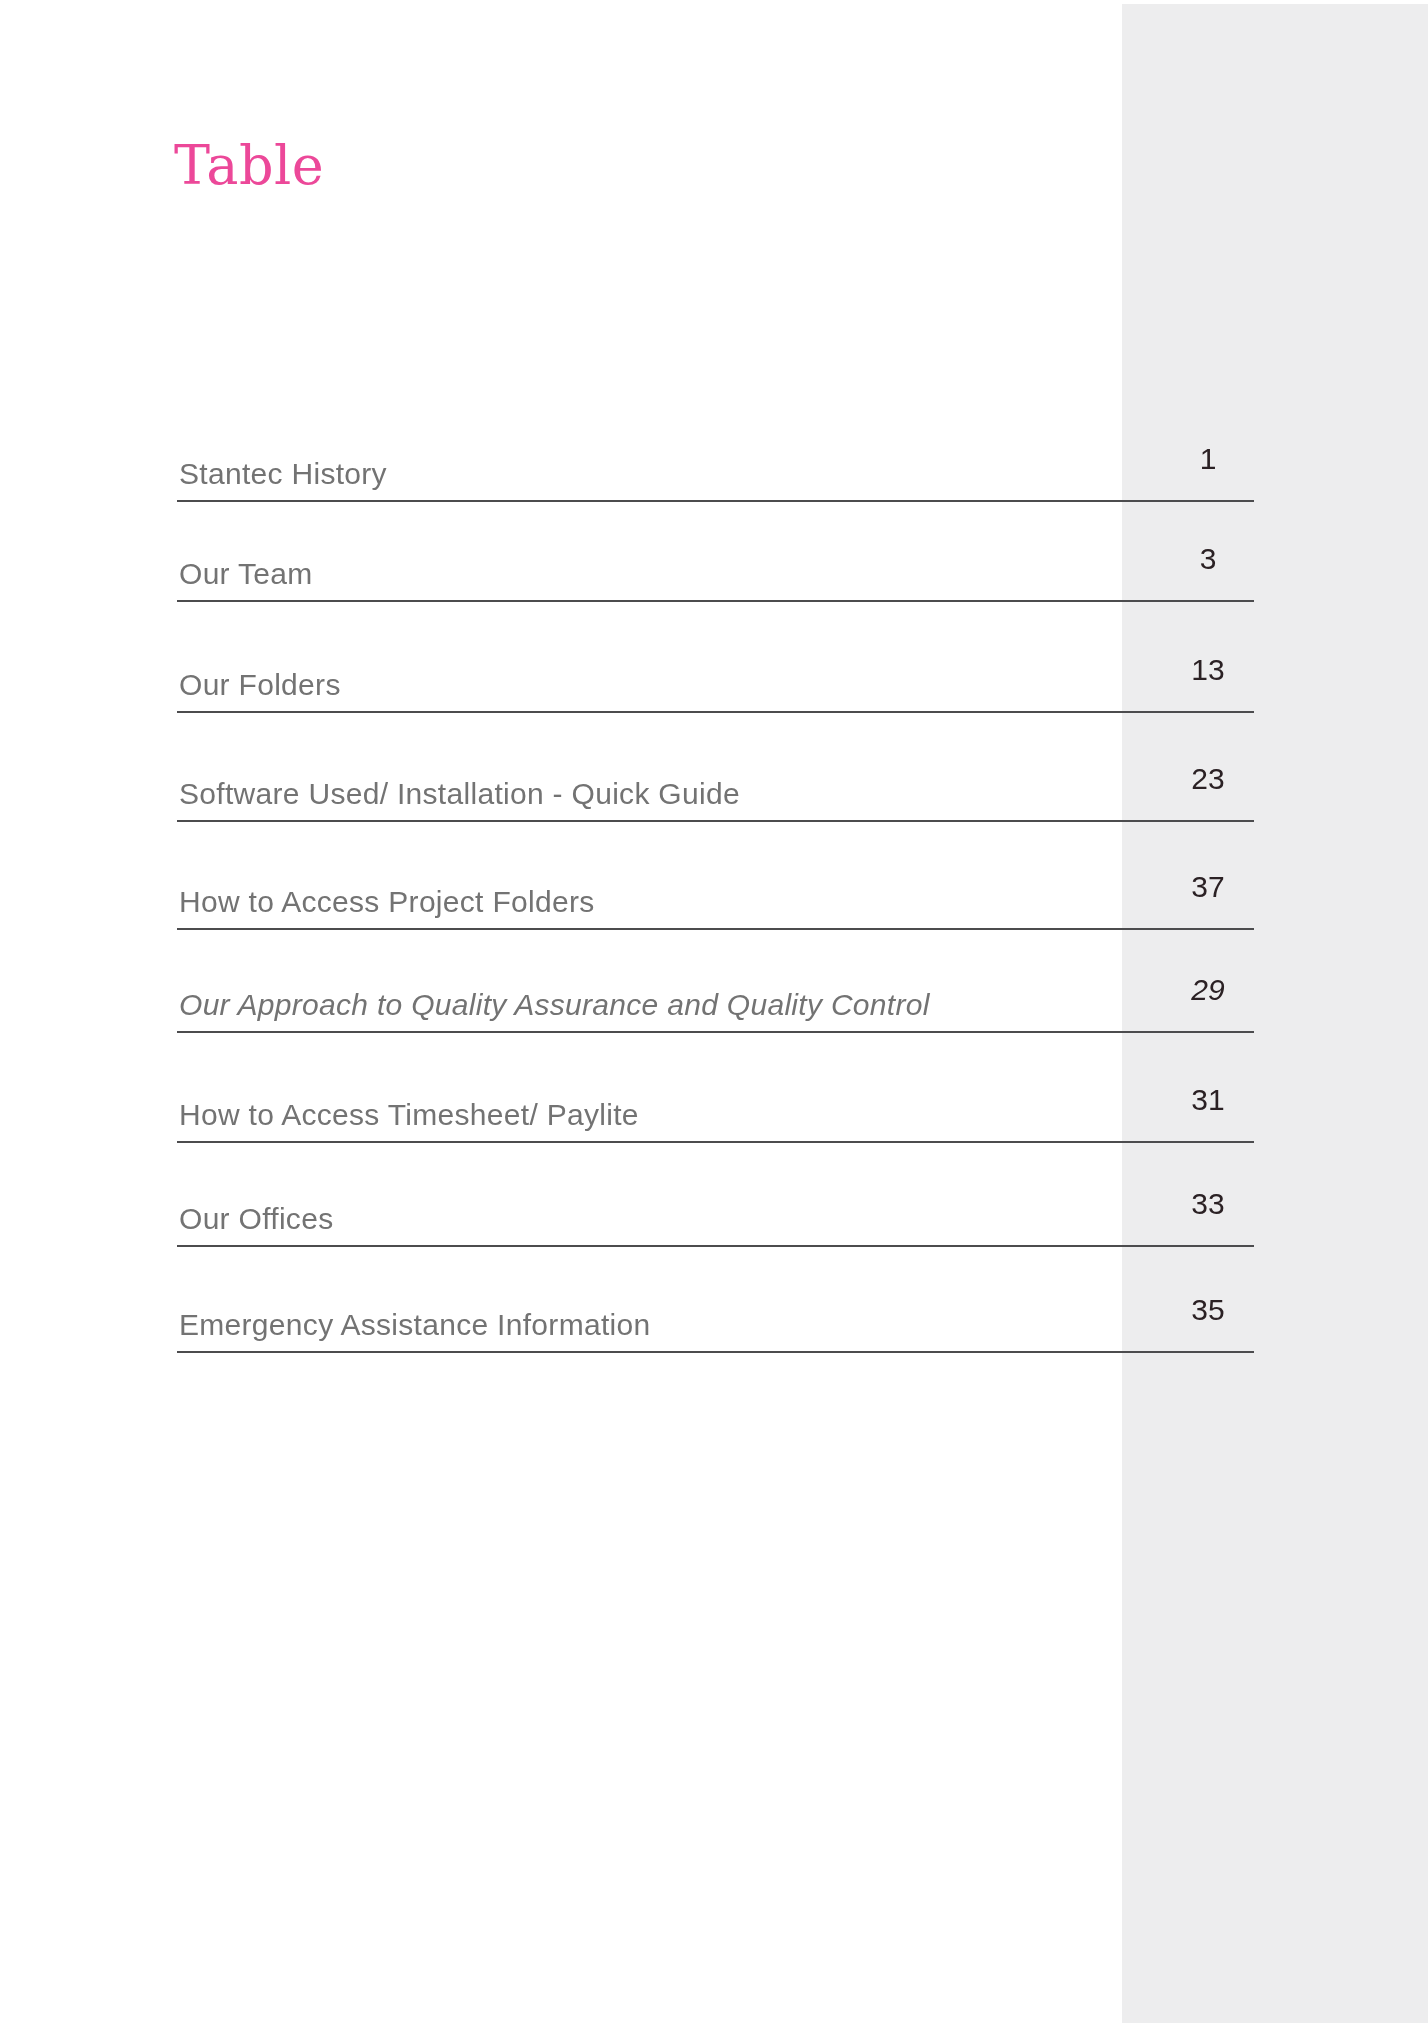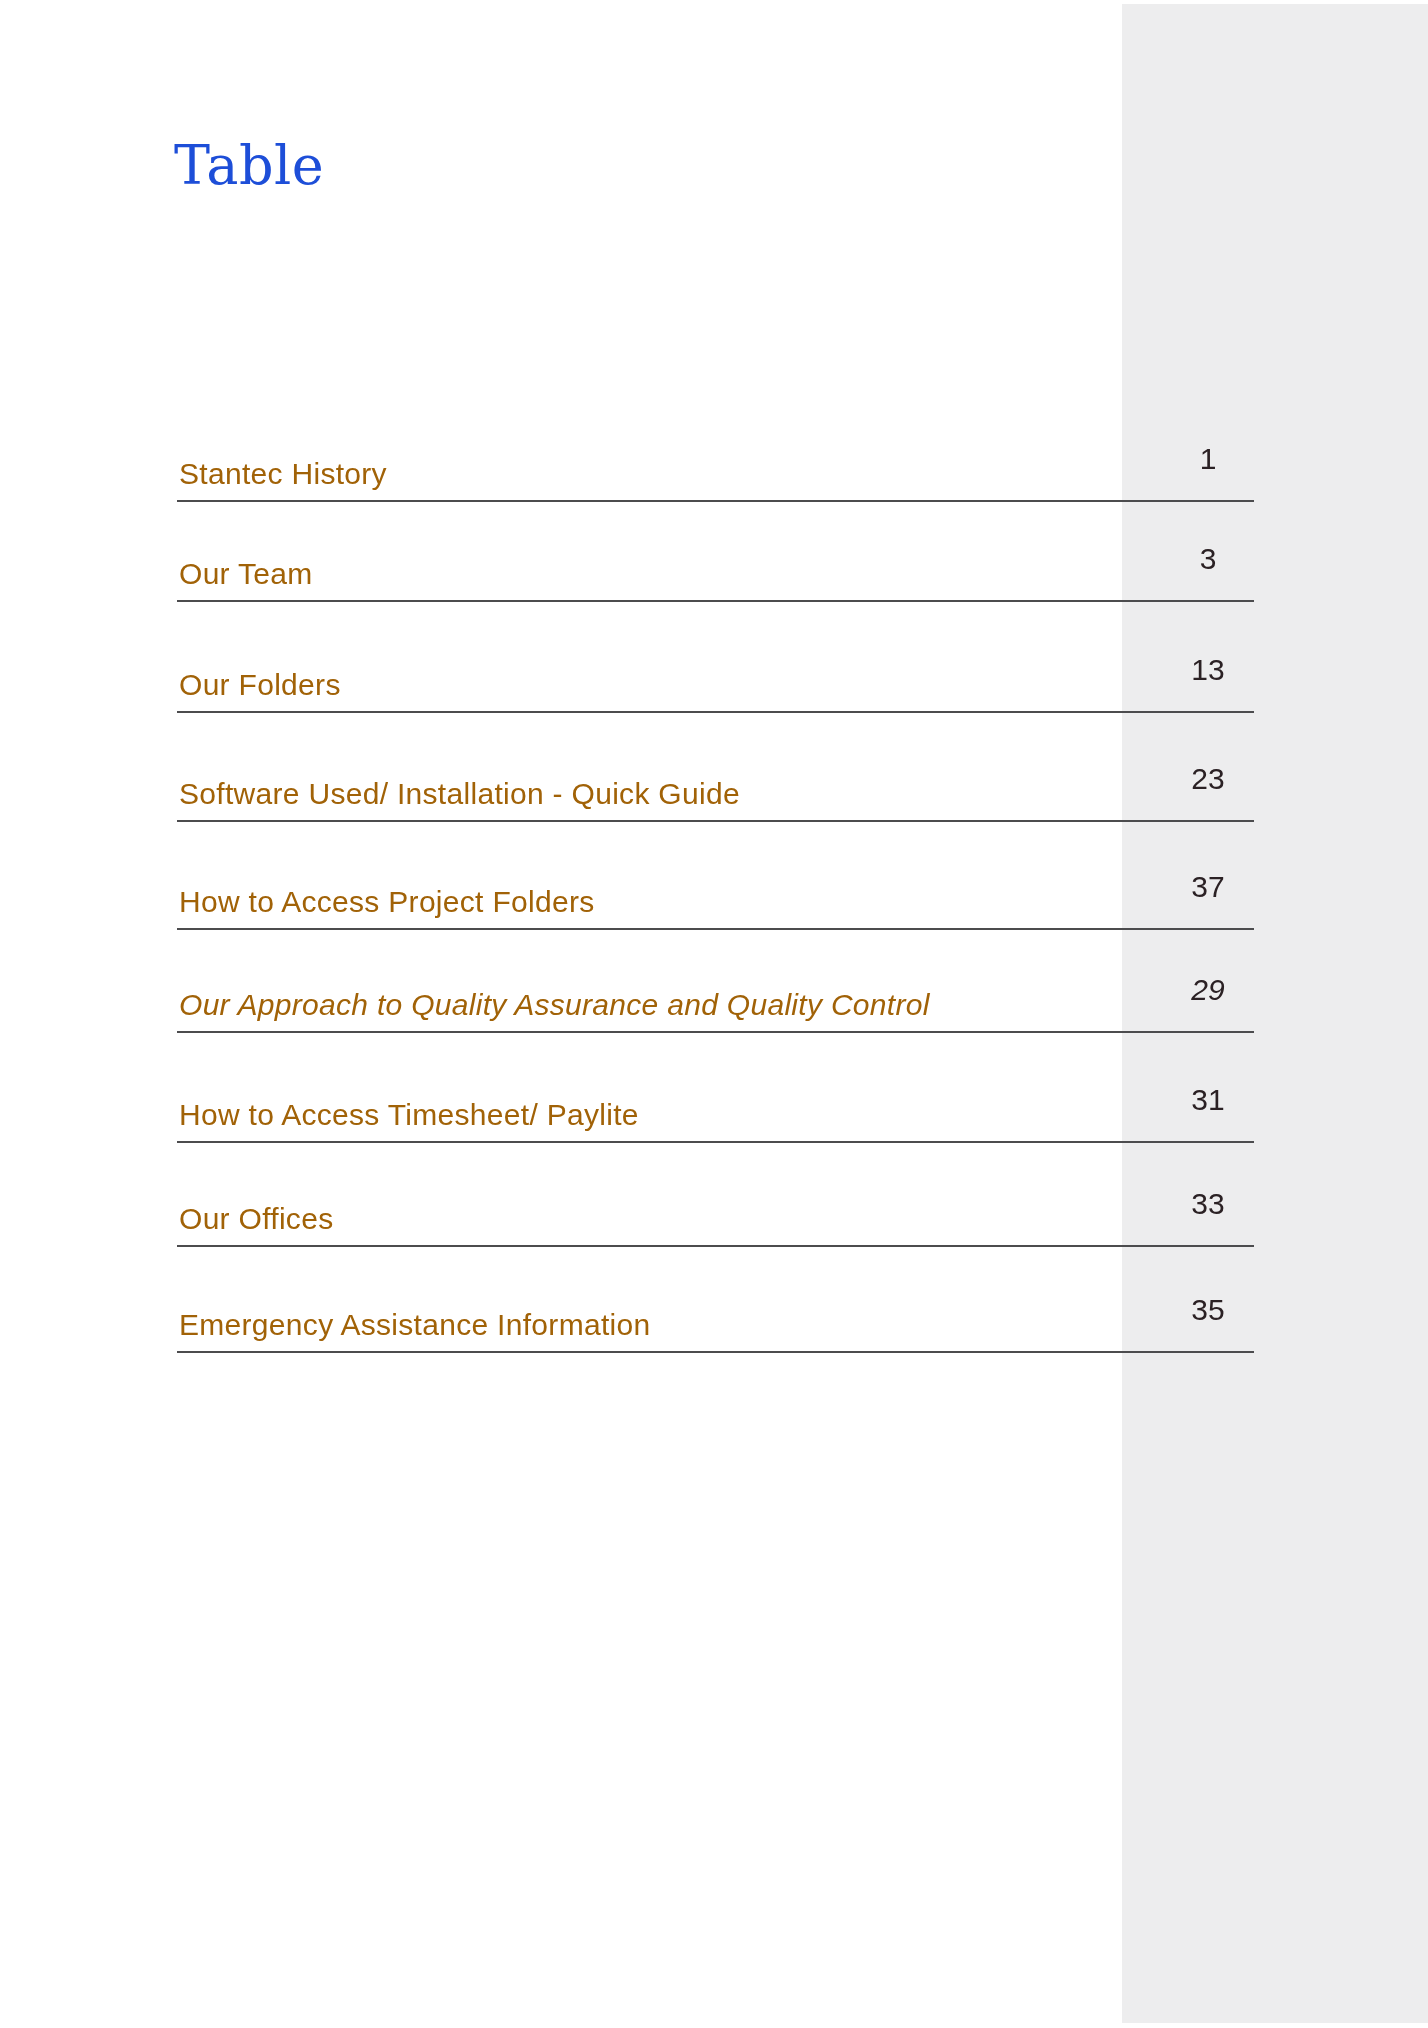--- a/index.html
+++ b/index.html
@@ -24,21 +24,21 @@
     height: 2019px;
     background: #ededee;
   }
   .doc-title {
     position: absolute;
     left: 174px;
     top: 132px;
     font-family: "DejaVu Serif", serif;
     font-size: 54px;
     line-height: 68px;
-    color: #1d4ed8;
+    color: #ec4899;
     letter-spacing: 0.5px;
     white-space: nowrap;
   }
   .toc {
     position: absolute;
     left: 0;
     top: 0;
     width: 100%;
     height: 100%;
   }
@@ -55,21 +55,21 @@
     bottom: 0;
     height: 2px;
     background: #4c4c4e;
   }
   .toc-label {
     position: absolute;
     left: 2px;
     bottom: 11px;
     font-size: 30px;
     letter-spacing: 0.3px;
-    color: #a16207;
+    color: #737373;
     white-space: nowrap;
   }
   .toc-page {
     position: absolute;
     left: 971px;
     width: 120px;
     bottom: 26px;
     text-align: center;
     font-size: 30px;
     color: #2b2124;

